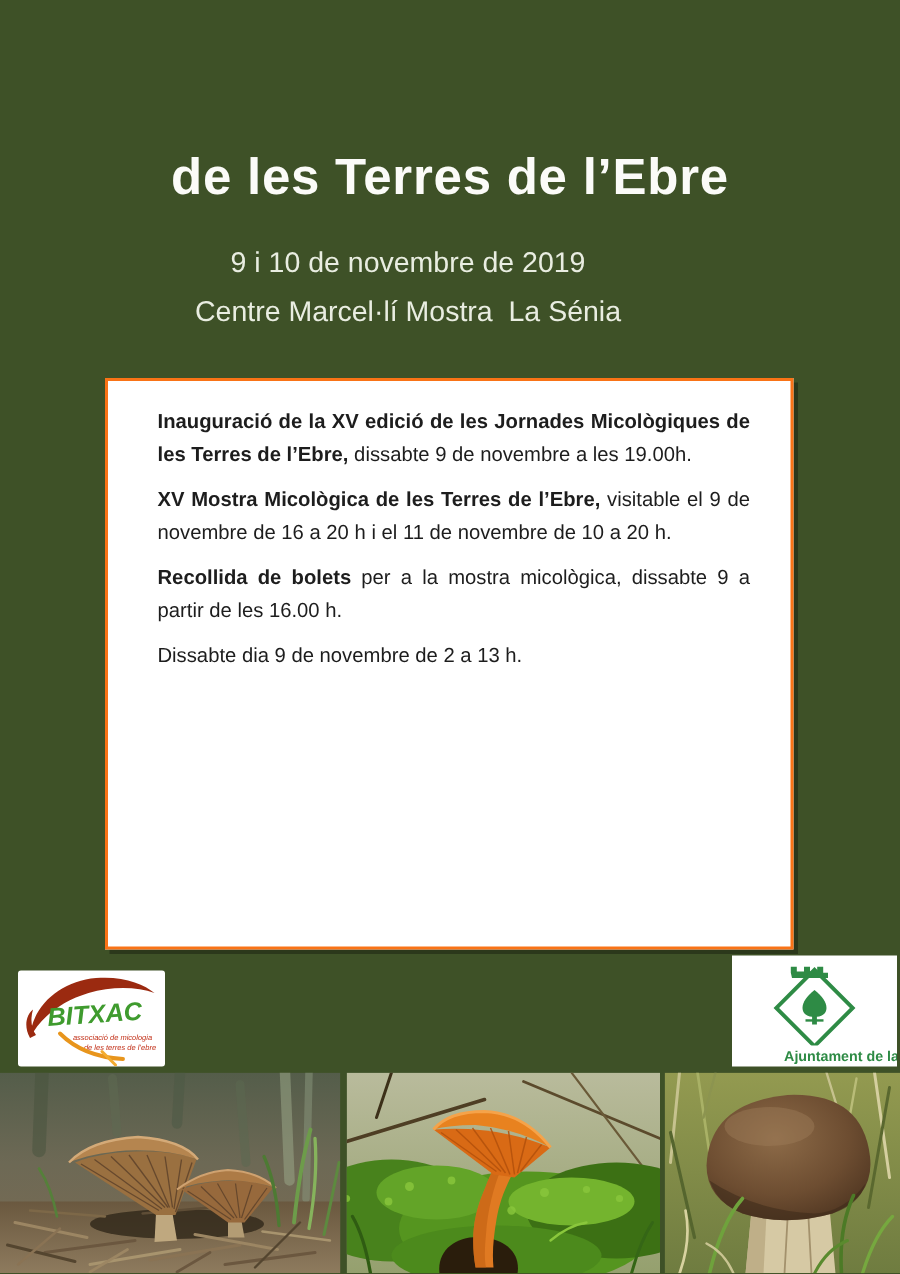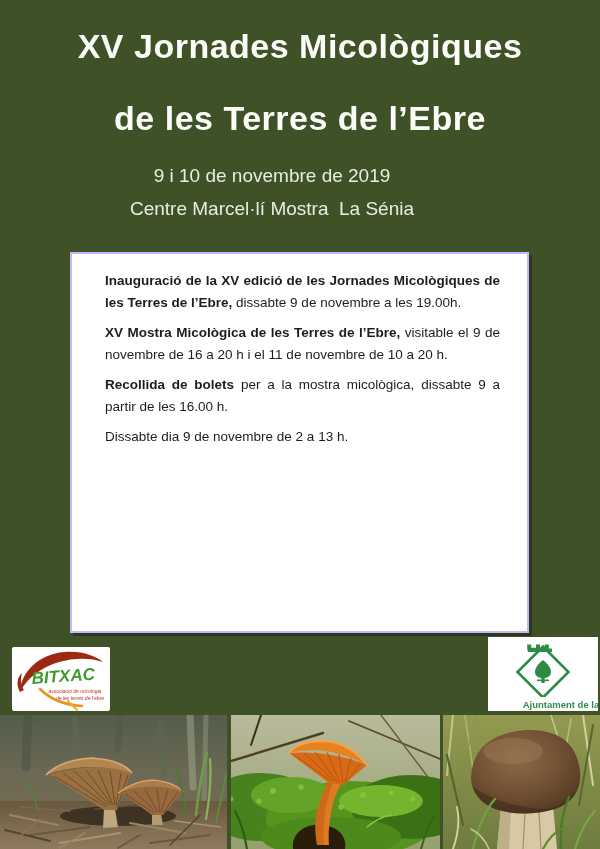--- a/index.html
+++ b/index.html
@@ -18,21 +18,21 @@
   .sub-line{
     position:absolute;left:0;width:544px;text-align:center;
     color:#e9ede1;font-size:19px;white-space:pre;
   }
   .sub-date{top:165px;}
   .sub-venue{top:198px;}
   
   .info-box{
     position:absolute;left:70px;top:252px;width:459px;height:381px;
     box-sizing:border-box;background:#ffffff;
-    border:2px solid #c4b5fd;
+    border:2px solid #f97316;
     box-shadow:3px 3px 0 rgba(0,0,0,.30);
     padding:16px 27px 6px 33px;
     color:#1d1d1d;font-size:13.5px;line-height:21.5px;text-align:justify;
   }
   .info-box p{margin:0 0 9px 0;}
   .info-box b{font-weight:bold;}
   
   .logo-bitxac{
     position:absolute;left:12px;top:647px;width:98px;height:64px;
     background:#ffffff;border-radius:2px;overflow:hidden;
@@ -50,21 +50,20 @@
   .photo svg{display:block;width:100%;height:100%;}
   .photo-1{left:0;width:227px;}
   .photo-2{left:231px;width:209px;}
   .photo-3{left:443px;width:157px;}
 </style>
 </head>
 <body>
 
 <div class="poster">
 
-  <div class="title-line title-1">XV Jornades Micològiques</div>
   <div class="title-line title-2">de les Terres de l’Ebre</div>
   <div class="sub-line sub-date">9 i 10 de novembre de 2019</div>
   <div class="sub-line sub-venue">Centre Marcel·lí Mostra  La Sénia</div>
 
   <div class="info-box">
     <p><b>Inauguració de la XV edició de les Jornades Micològiques de les Terres de l’Ebre,</b><span> dissabte 9 de novembre a les 19.00h.</span></p>
     <p><b>XV Mostra Micològica de les Terres de l’Ebre,</b><span> visitable el 9 de novembre de 16 a 20 h i el 11 de novembre de 10 a 20 h.</span></p>
     <p><b>Recollida de bolets</b><span> per a la mostra micològica, dissabte 9 a partir de les 16.00 h.</span></p>
     <p><b></b><span>Dissabte dia 9 de novembre de 2 a 13 h.</span></p>
   </div>

